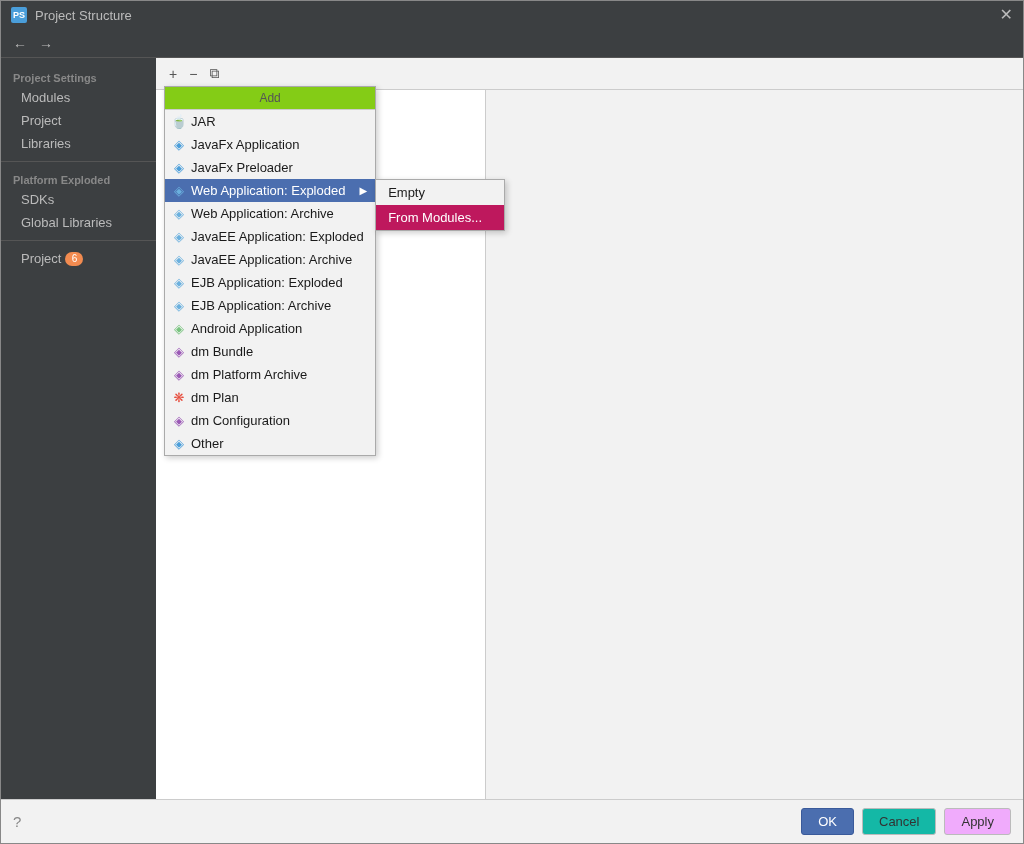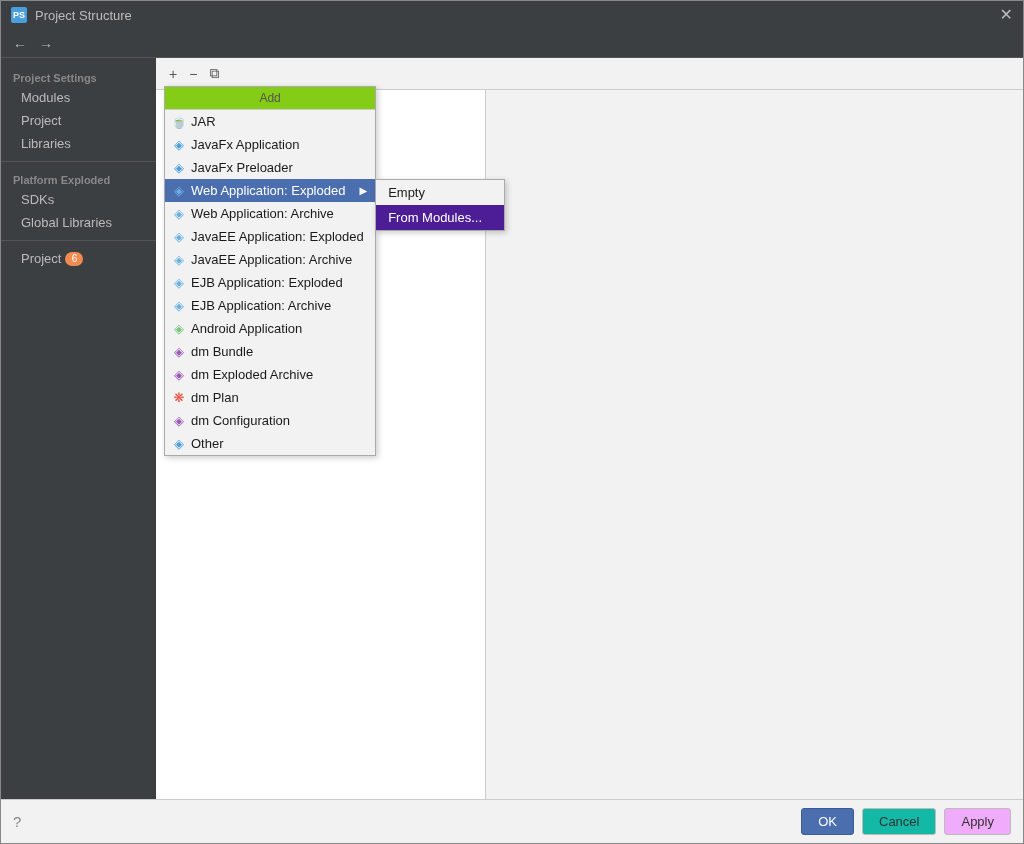--- a/index.html
+++ b/index.html
@@ -128,21 +128,21 @@
             </div>
             <div class="dropdown-item highlighted" style="position:relative;">
               <span class="item-icon icon-web">◈</span>
               <span>Web Application: Exploded</span>
               <span class="arrow">▶</span>
 
               <div class="submenu" style="top:0; left:100%;">
                 <div class="submenu-item">
                   <span>Empty</span>
                 </div>
-                <div class="submenu-item" style="background:#4c1d95;color:white;">
+                <div class="submenu-item" style="background:#be185d;color:white;">
                   <span>From Modules...</span>
                 </div>
               </div>
             </div>
             <div class="dropdown-item">
               <span class="item-icon icon-web">◈</span>
               <span>Web Application: Archive</span>
             </div>
             <div class="dropdown-item">
               <span class="item-icon icon-javaee">◈</span>
@@ -163,21 +163,21 @@
             <div class="dropdown-item">
               <span class="item-icon icon-android">◈</span>
               <span>Android Application</span>
             </div>
             <div class="dropdown-item">
               <span class="item-icon icon-dm">◈</span>
               <span>dm Bundle</span>
             </div>
             <div class="dropdown-item">
               <span class="item-icon icon-dm">◈</span>
-              <span>dm Exploded Archive</span>
+              <span>dm Platform Archive</span>
             </div>
             <div class="dropdown-item">
               <span class="item-icon icon-plan">❋</span>
               <span>dm Plan</span>
             </div>
             <div class="dropdown-item">
               <span class="item-icon icon-dm">◈</span>
               <span>dm Configuration</span>
             </div>
             <div class="dropdown-item">

